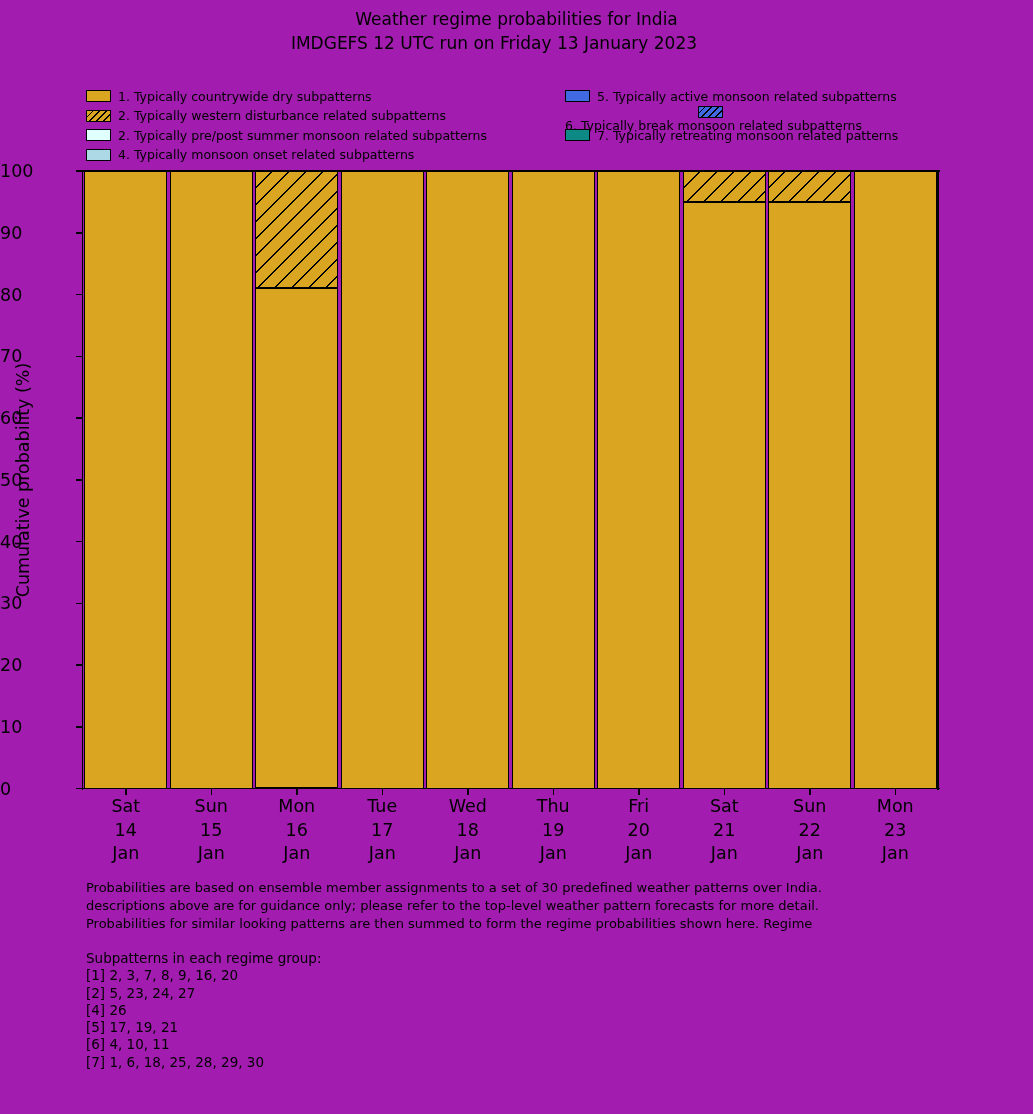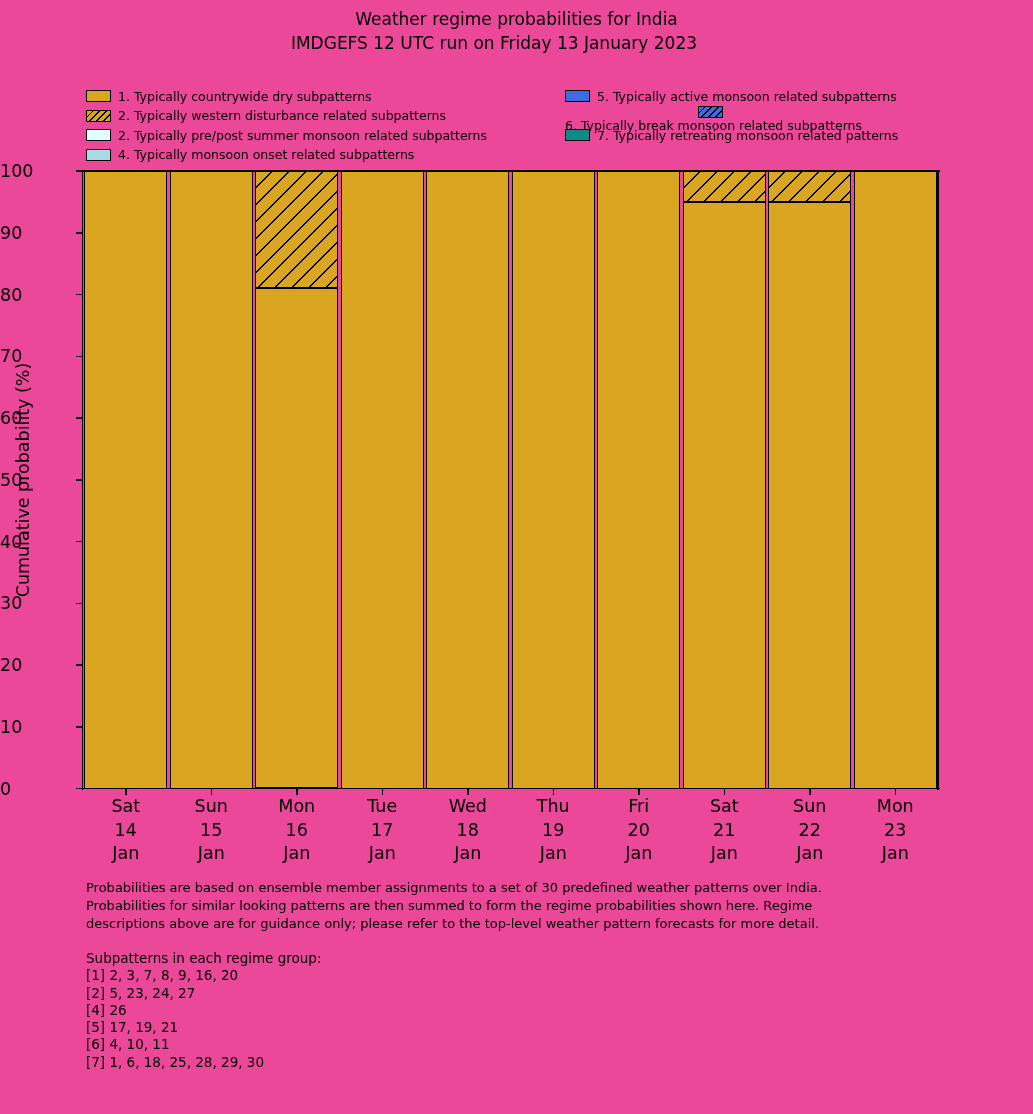--- a/index.html
+++ b/index.html
@@ -1,19 +1,19 @@
 <!DOCTYPE html>
 <html><head>
 <meta charset="utf-8">
 <style>
   html,body{margin:0;padding:0;background:#fff;}
   #figure{
     position:relative;
     width:1033px;height:1114px;
-    background:#ec4899;
+    background:#a21caf;
     font-family:"DejaVu Sans","Liberation Sans",sans-serif;
     color:#000;
     overflow:hidden;
   }
   .title{
     position:absolute;left:0;top:7px;width:1033px;
     text-align:center;font-size:17px;line-height:24px;color:#000;
   }
   .subtitle{
     position:absolute;left:0;top:31px;width:988px;
@@ -194,22 +194,22 @@
       <div class="bar-segment" style="left: 511.75px; width: 83px; top: 171px; height: 617.5px; background-color: rgb(218, 165, 32);"></div>
       <div class="bar-segment" style="left: 597.25px; width: 83px; top: 171px; height: 617.5px; background-color: rgb(218, 165, 32);"></div>
       <div class="bar-segment" style="left: 682.75px; width: 83px; top: 201.875px; height: 586.625px; background-color: rgb(218, 165, 32);"></div>
       <div class="bar-segment hatch-big" style="left: 682.75px; width: 83px; top: 171px; height: 30.875px; background-color: rgb(218, 165, 32);"></div>
       <div class="bar-segment" style="left: 768.25px; width: 83px; top: 201.875px; height: 586.625px; background-color: rgb(218, 165, 32);"></div>
       <div class="bar-segment hatch-big" style="left: 768.25px; width: 83px; top: 171px; height: 30.875px; background-color: rgb(218, 165, 32);"></div>
       <div class="bar-segment" style="left: 853.75px; width: 83px; top: 171px; height: 617.5px; background-color: rgb(218, 165, 32);"></div>
     </div>
   <div id="footnote">
       <div>Probabilities are based on ensemble member assignments to a set of 30 predefined weather patterns over India.</div>
+      <div>descriptions above are for guidance only; please refer to the top-level weather pattern forecasts for more detail.</div>
       <div>Probabilities for similar looking patterns are then summed to form the regime probabilities shown here. Regime</div>
-      <div>descriptions above are for guidance only; please refer to the top-level weather pattern forecasts for more detail.</div>
     </div>
   <div id="subpatterns">
       <div>Subpatterns in each regime group:</div>
       <div>[1] 2, 3, 7, 8, 9, 16, 20</div>
       <div>[2] 5, 23, 24, 27</div>
       <div>[4] 26</div>
       <div>[5] 17, 19, 21</div>
       <div>[6] 4, 10, 11</div>
       <div>[7] 1, 6, 18, 25, 28, 29, 30</div>
     </div>

